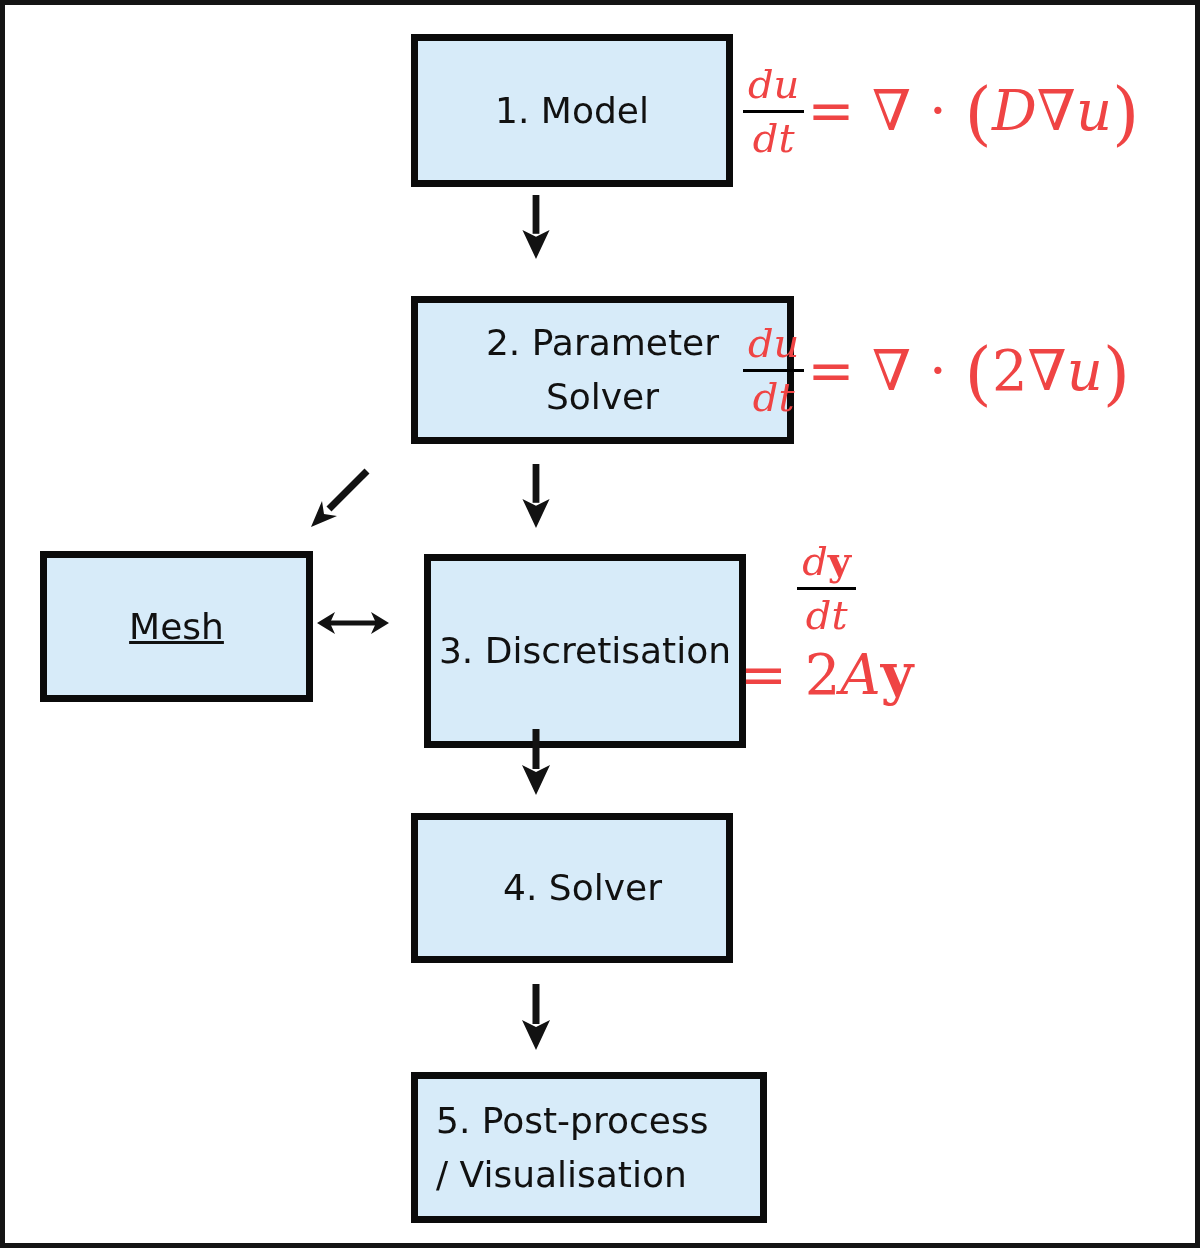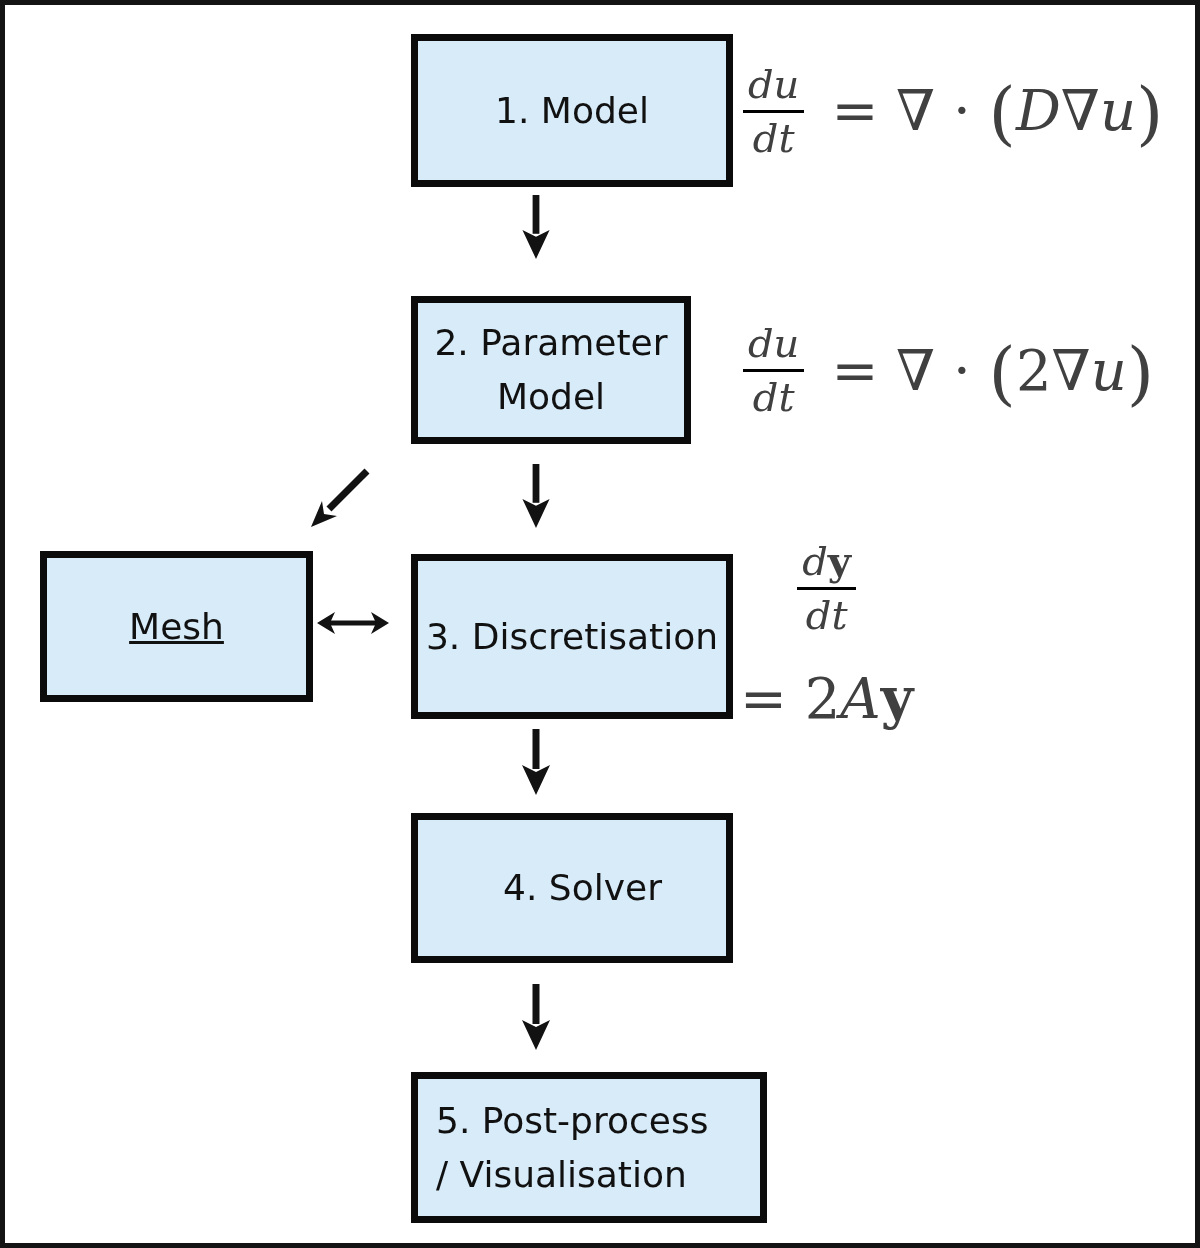--- a/index.html
+++ b/index.html
@@ -36,24 +36,24 @@
   }
   .box.left-align {
     align-items: flex-start;
     padding-left: 18px;
   }
   .box-line { white-space: nowrap; }
   .eq {
     position: absolute;
     display: flex;
     align-items: center;
-    gap: 27px;
+    gap: 3px;
     font-family: "DejaVu Serif", serif;
     font-size: 56px;
-    color: #404040;
+    color: #ef4444;
     white-space: nowrap;
   }
   .frac {
     display: inline-flex;
     flex-direction: column;
     align-items: center;
     font-size: 40px;
     line-height: 1.15;
   }
   .frac .num { border-bottom: 3px solid #000; padding: 0 5px 3px 5px; }
@@ -67,30 +67,30 @@
 </style>
 </head>
 <body>
 
 <div class="canvas">
 
   <div class="box" style="left:406px; top:29px; width:322px; height:153px;">
     <div class="box-line">1. Model</div>
   </div>
 
-  <div class="box" style="left:406px; top:291px; width:280px; height:148px;">
+  <div class="box" style="left:406px; top:291px; width:383px; height:148px;">
     <div class="box-line">2. Parameter</div>
-    <div class="box-line">Model</div>
+    <div class="box-line">Solver</div>
   </div>
 
   <div class="box" style="left:35px; top:546px; width:273px; height:151px;text-decoration:underline;">
     <div class="box-line">Mesh</div>
   </div>
 
-  <div class="box" style="left:406px; top:549px; width:322px; height:165px;">
+  <div class="box" style="left:419px; top:549px; width:322px; height:194px;">
     <div class="box-line">3. Discretisation</div>
   </div>
 
   <div class="box" style="left:406px; top:808px; width:322px; height:150px;padding-left:21px;">
     <div class="box-line">4. Solver</div>
   </div>
 
   <div class="box left-align" style="left:406px; top:1067px; width:356px; height:151px;">
     <div class="box-line">5. Post-process</div>
     <div class="box-line">/ Visualisation</div>

